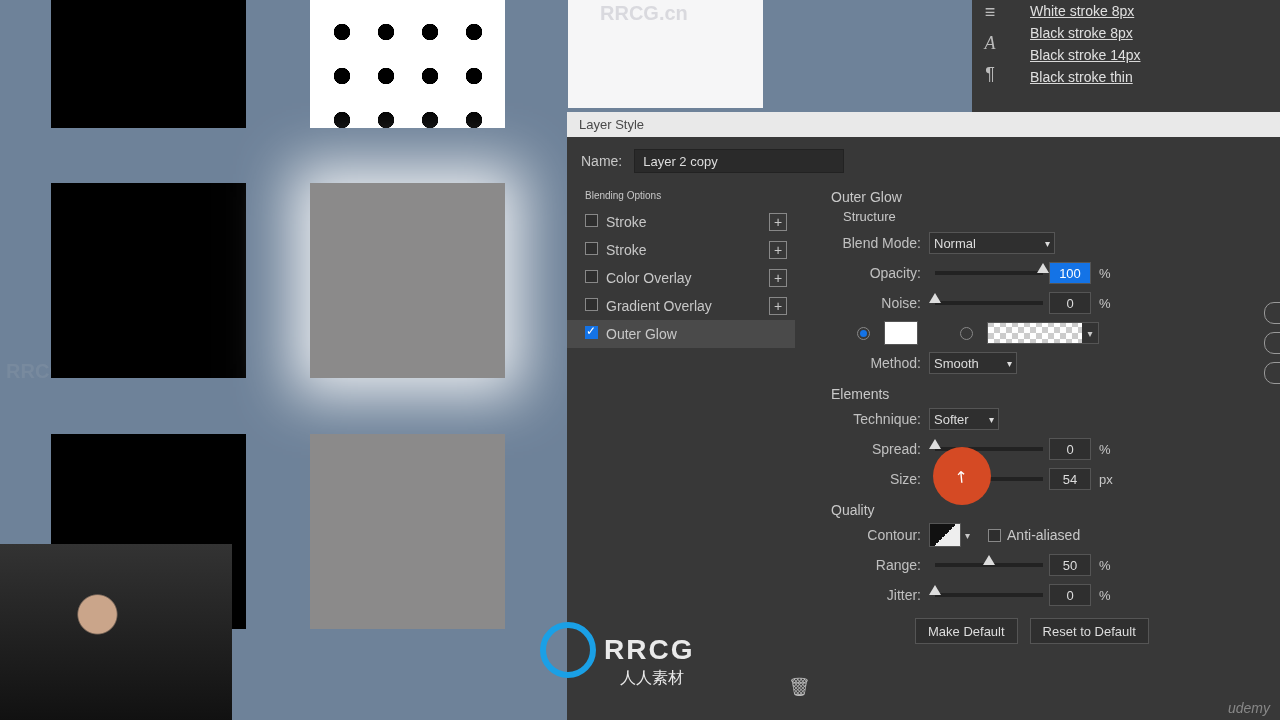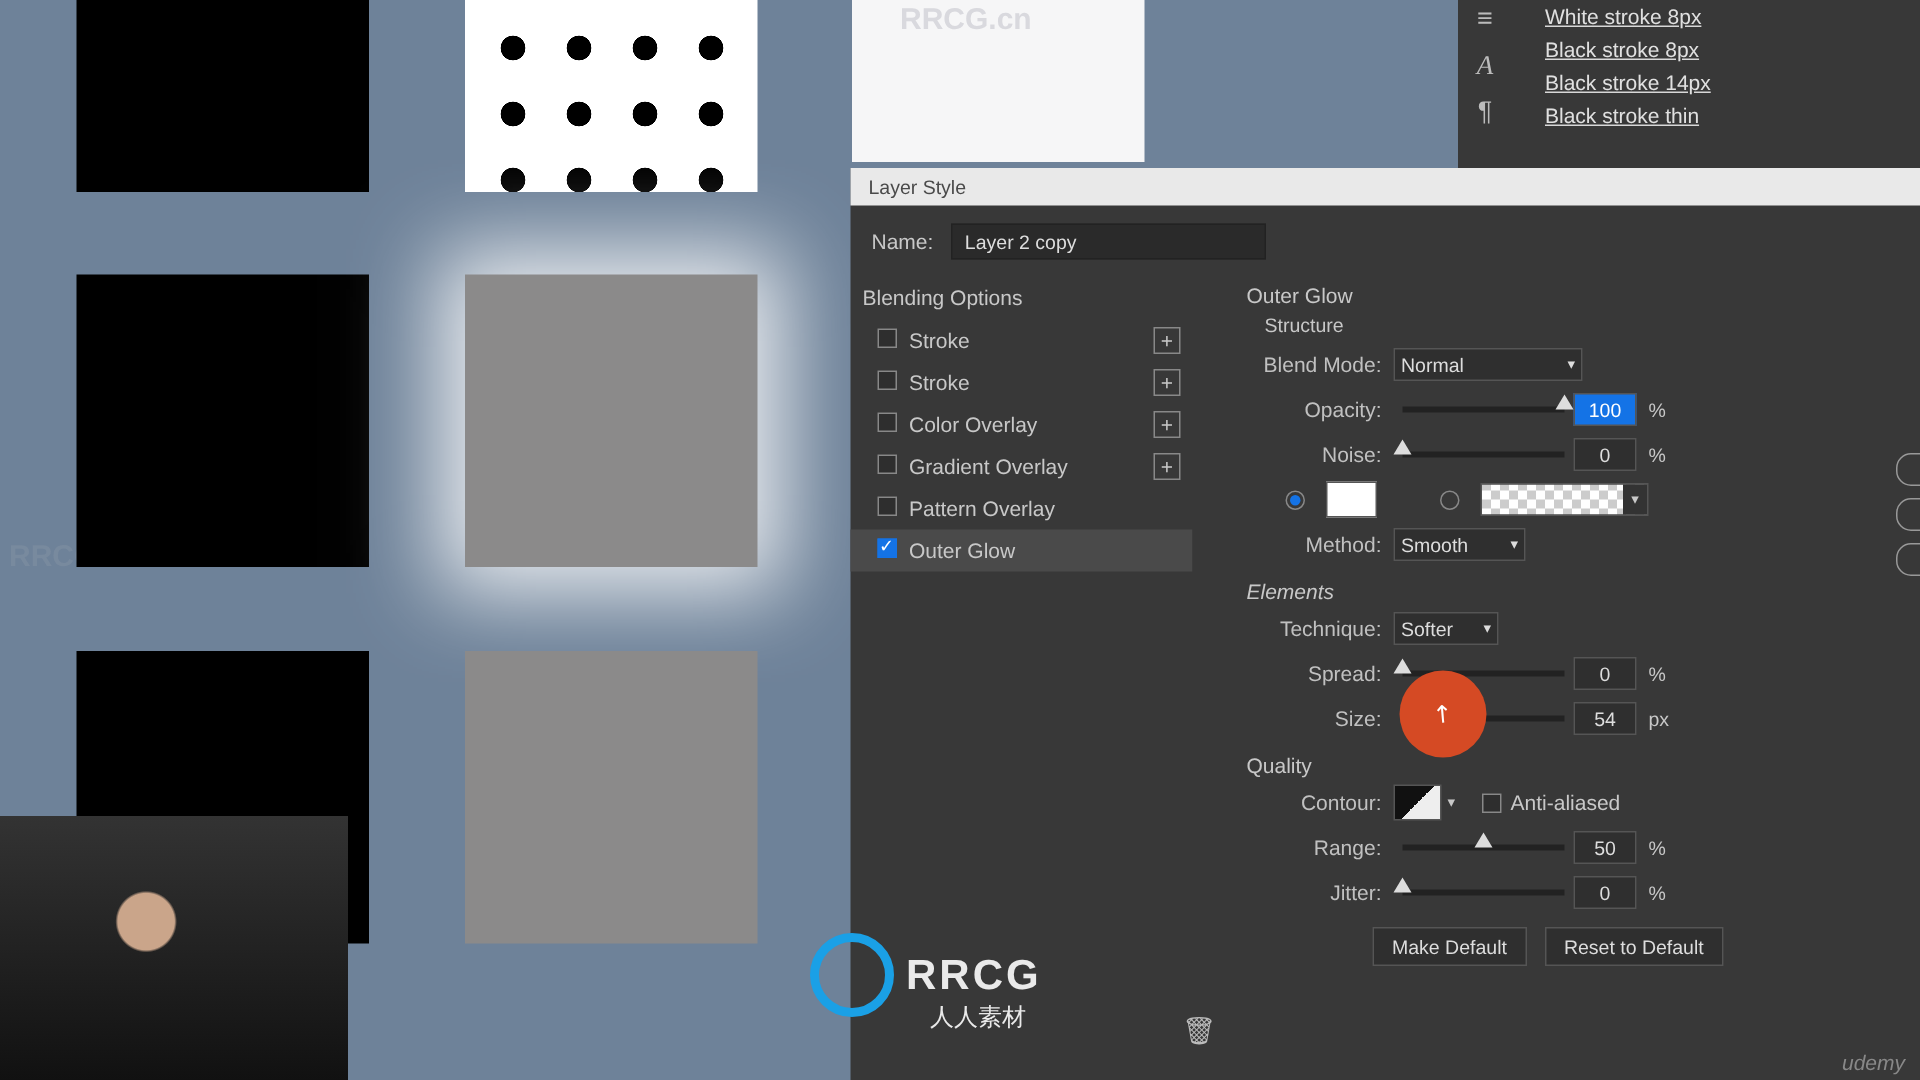--- a/index.html
+++ b/index.html
@@ -23,21 +23,21 @@
 
 .dialog { position: absolute; left: 567px; top: 112px; width: 713px; height: 701px; background: #383838; color: #c8c8c8; font-size: 14px; }
 .dialog-title { background: #e9e9e9; color: #4a4a4a; padding: 5px 12px; font-size: 13px; }
 .name-row { display: flex; align-items: center; gap: 12px; padding: 12px 14px 10px 14px; }
 .name-row label { font-size: 14px; }
 .name-input { background: #2a2a2a; border: 1px solid #222; color: #ddd; width: 210px; height: 24px; padding: 2px 8px; font-size: 13px; }
 
 .dialog-body { display: flex; height: 520px; }
 .styles-col { width: 228px; padding: 0 0 0 0; }
 .styles-header { padding: 7px 18px; font-size: 14px; }
-.blend-opt { padding: 7px 8px; font-size: 14px; background: transparent; }
+.blend-opt { padding: 7px 18px; font-size: 10px; background: transparent; }
 .style-row { display: flex; align-items: center; justify-content: space-between; height: 28px; padding: 0 8px 0 18px; font-size: 14px; }
 .style-row .cb { width: 13px; height: 13px; border: 1px solid #888; background: #2e2e2e; display: inline-block; margin-right: 8px; }
 .style-row .cb.checked { background: #1473e6; border-color: #1473e6; position: relative; }
 .style-row .cb.checked::after { content: "✓"; color: #fff; position: absolute; left: 0; top: -3px; font-size: 12px; }
 .style-row.selected { background: #4a4a4a; }
 .style-row .plus { width: 18px; height: 18px; border: 1px solid #888; display: flex; align-items: center; justify-content: center; font-size: 14px; }
 
 .vbar { width: 8px; background: #383838; }
 .settings-col { flex: 1; padding: 6px 14px 0 28px; }
 .sect-title { font-size: 14px; margin-bottom: 4px; }
@@ -137,23 +137,20 @@
         <span class="plus">+</span>
       </div>
       <div class="style-row">
         <span><span class="cb"></span><span>Color Overlay</span></span>
         <span class="plus">+</span>
       </div>
       <div class="style-row">
         <span><span class="cb"></span><span>Gradient Overlay</span></span>
         <span class="plus">+</span>
       </div>
-      <div class="style-row">
-        <span><span class="cb"></span><span>Pattern Overlay</span></span>
-      </div>
       <div class="style-row selected">
         <span><span class="cb checked"></span><span>Outer Glow</span></span>
       </div>
     </div>
 
     <div class="vbar"></div>
 
     <div class="settings-col">
       <div class="sect-title">Outer Glow</div>
       <div class="sub-title">Structure</div>
@@ -195,21 +192,21 @@
       </div>
 
       <div class="form-row">
         <span class="lab">Method:</span>
         <div class="select" style="width:88px;">
           <span>Smooth</span>
             <span class="carat">▾</span>
         </div>
       </div>
 
-      <div class="sect-title" style="margin-top:10px;font-style:italic;">Elements</div>
+      <div class="sect-title" style="margin-top:10px;">Elements</div>
 
       <div class="form-row">
         <span class="lab">Technique:</span>
         <div class="select" style="width:70px;">
           <span>Softer</span>
             <span class="carat">▾</span>
         </div>
       </div>
 
       <div class="form-row">

